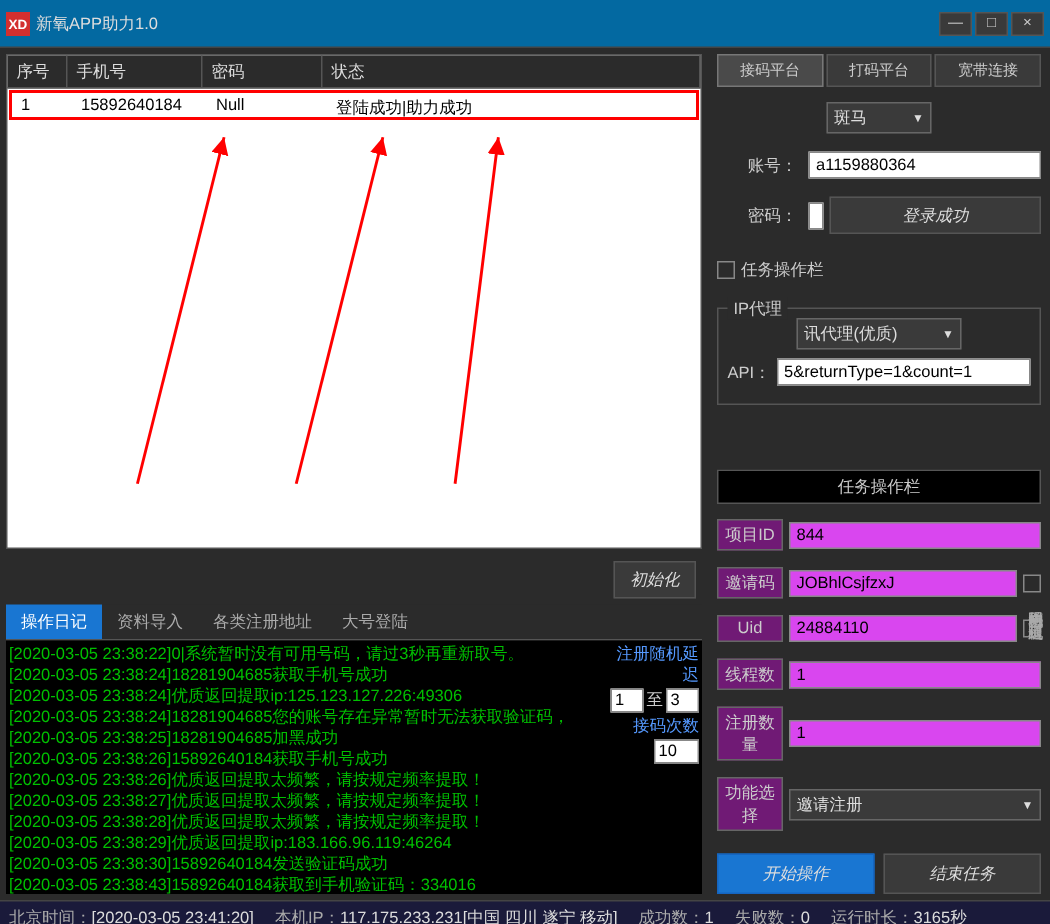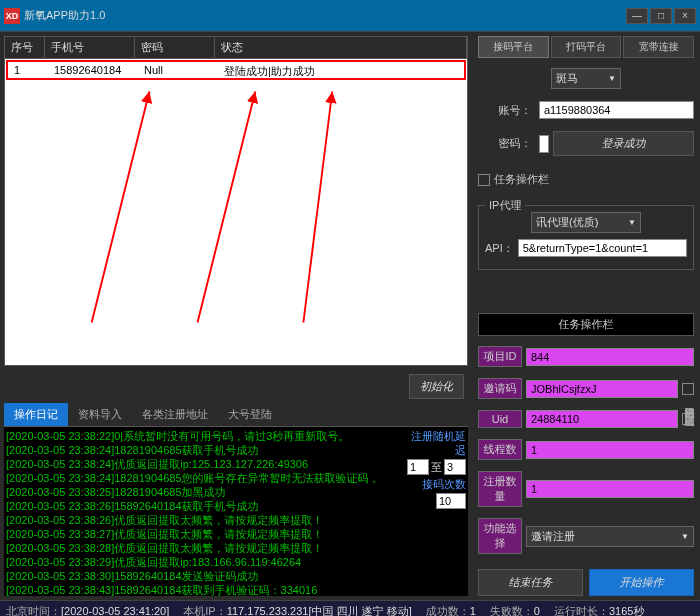--- a/index.html
+++ b/index.html
@@ -200,22 +200,22 @@
       <input class="task-input" value="1" style="">
     </div>
     <div class="task-row">
       <div class="task-label">功能选择</div>
       <div class="select-box" style="flex:1">
         <span>邀请注册</span>
           <span class="chev">▼</span>
       </div>
     </div>
     <div class="task-btns">
+      <button class="btn btn-primary">开始操作</button>
       <button class="btn">结束任务</button>
-      <button class="btn btn-primary">开始操作</button>
     </div>
   </div>
 
   <div class="side-toggles">
     <span class="vertical-text">启用随机密码</span>
     <span class="vertical-text">随机延迟</span>
   </div>
 </div>
 
 <div class="statusbar">

